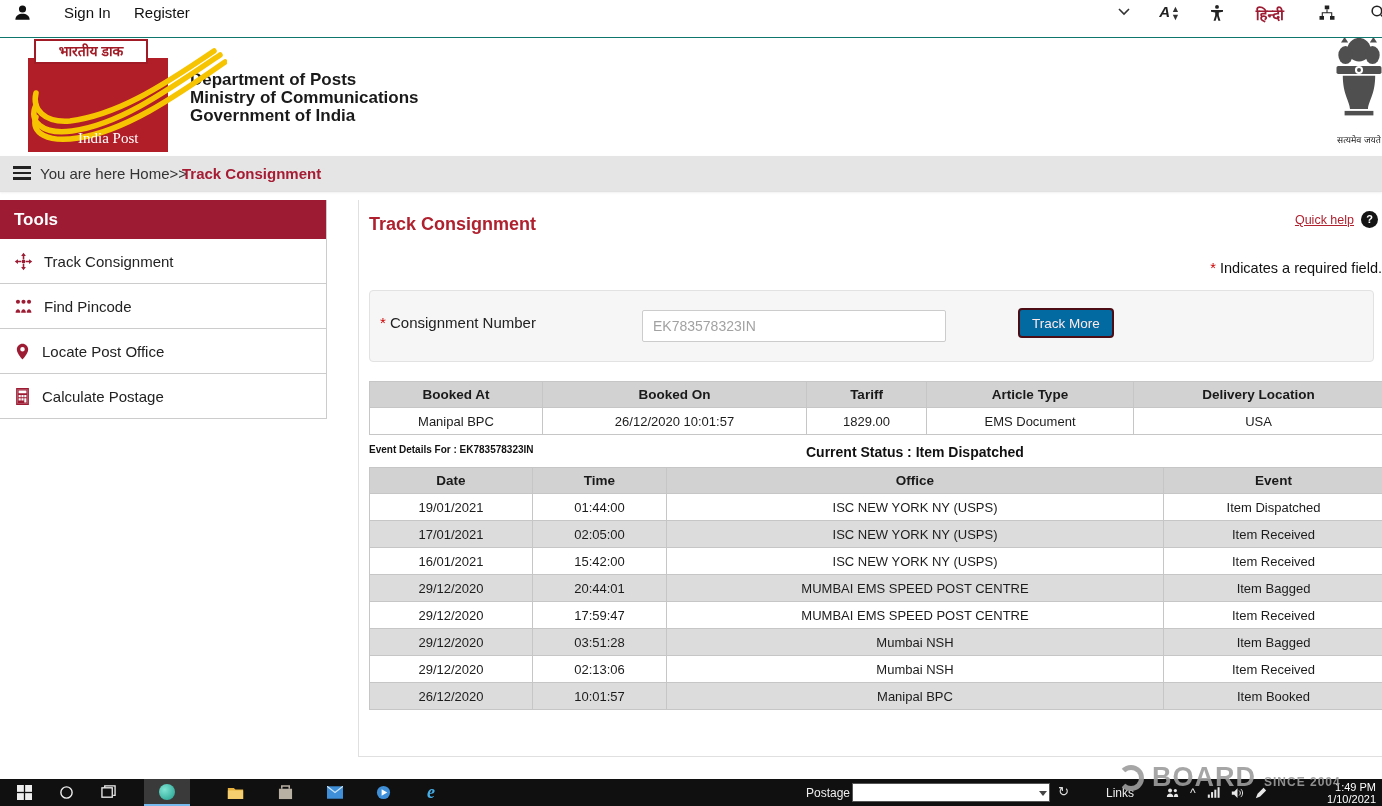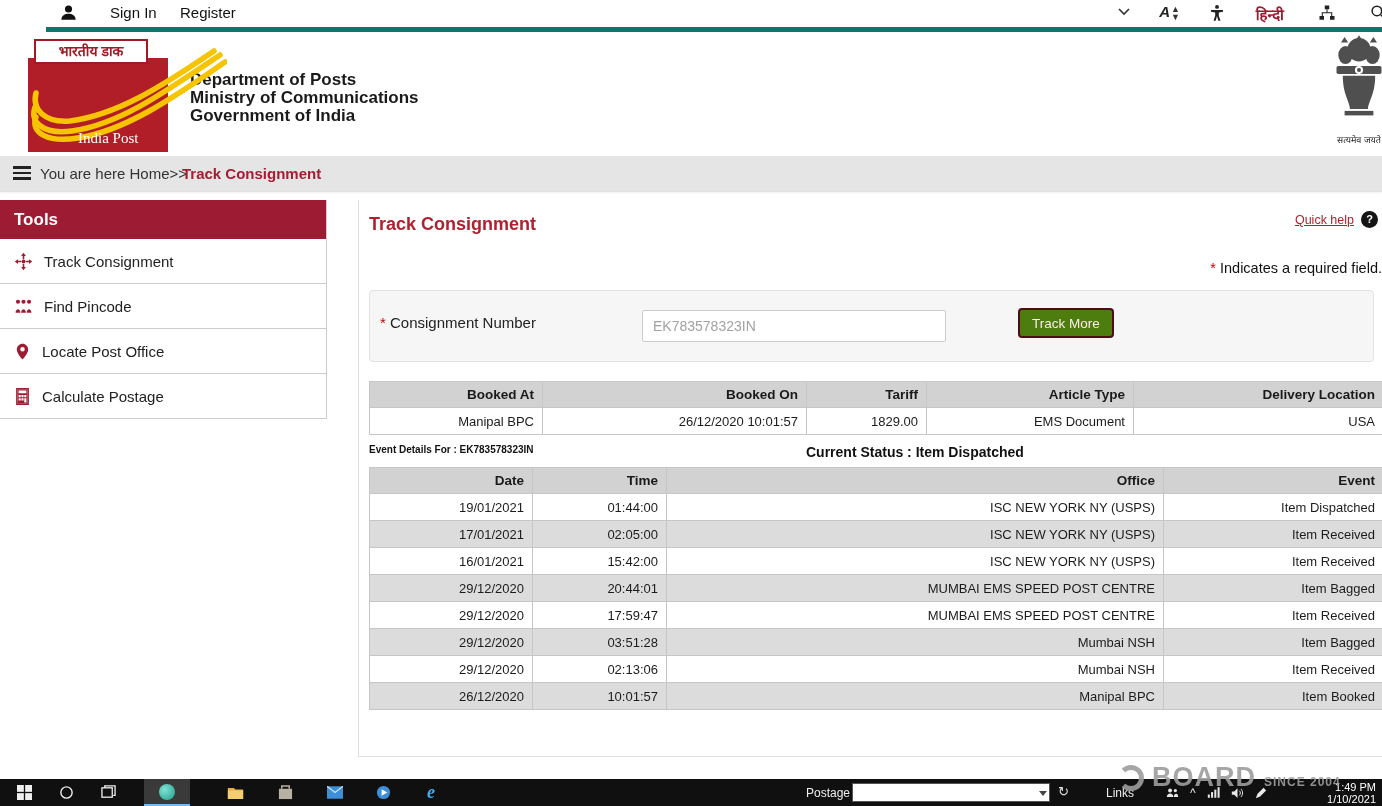--- a/index.html
+++ b/index.html
@@ -2,21 +2,21 @@
 <html><head>
 <meta charset="utf-8">
 <style>
   * { box-sizing: border-box; margin: 0; padding: 0; }
   html, body { width: 1382px; height: 806px; }
   body {
     font-family: "Liberation Sans", "DejaVu Sans", sans-serif;
     background: #fff; color: #222; position: relative; overflow: hidden;
   }
   
-  .topbar { position: absolute; top: 0; left: 0; right: 0; height: 32px; background: #fff; border-bottom: 5px solid #0f766e; z-index: 5; margin-left: 46px; }
+  .topbar { position: absolute; top: 0; left: 0; right: 0; height: 38px; background: #fff; border-bottom: 1px solid #0f766e; z-index: 5; }
   .topbar .link { position: absolute; top: 4px; font-size: 15px; color: #111; cursor: pointer; }
   .signin { left: 64px; }
   .register { left: 134px; }
   .user-ic { position: absolute; left: 13px; top: 3px; }
   .tb-chevron { position: absolute; right: 250px; top: 4px; }
   .tb-font { position: absolute; right: 202px; top: 3px; font-size: 15px; font-style: italic; font-weight: bold; color: #222; }
   .tb-font .ud { display:inline-block; font-style: normal; font-weight: normal; font-size: 9px; line-height: 8px; vertical-align: middle; margin-left: 1px; color:#333; }
   .tb-access { position: absolute; right: 156px; top: 3px; }
   .tb-hindi { position: absolute; right: 98px; top: 4px; font-size: 15px; font-weight: bold; color: #9d1c33; cursor: pointer; }
   .tb-sitemap { position: absolute; right: 46px; top: 4px; }
@@ -45,23 +45,23 @@
   .main { position: absolute; left: 358px; top: 200px; width: 1024px; height: 557px; border-left: 1px solid #e0e0e0; border-bottom: 1px solid #e0e0e0; padding-left: 10px; background: #fff; }
   .main-title { margin-top: 14px; font-size: 18px; font-weight: bold; color: #b0212f; }
   .quick-help { position: absolute; right: 28px; top: 13px; font-size: 12.5px; color: #b0212f; text-decoration: underline; cursor: pointer; }
   .qh-circle { position: absolute; right: 4px; top: 11px; width: 17px; height: 17px; border-radius: 50%; background: #141414; color: #fff; font-size: 11px; font-weight: bold; text-align: center; line-height: 17px; cursor: pointer; }
   .req-note { margin-top: 25px; font-size: 14.5px; color: #111; text-align: right; }
   .star { color: #c00; }
   .form-panel { position: relative; margin-top: 14px; margin-right: 8px; height: 72px; background: #f6f6f6; border: 1px solid #e2e2e2; border-radius: 4px; }
   .form-label { position: absolute; left: 10px; top: 23px; font-size: 15px; color: #222; }
   .cons-input { position: absolute; left: 272px; top: 19px; width: 304px; height: 32px; border: 1px solid #ccc; border-radius: 2px; padding: 0 10px; font-size: 14px; color: #444; background: #fff; font-family: inherit; }
   .cons-input::placeholder { color: #a2a2a2; }
-  .track-btn { position: absolute; left: 648px; top: 17px; width: 96px; height: 30px; background: #4d7c0f; border: 2px solid #4d0d15; border-radius: 4px; color: #ffeaea; font-size: 13.5px; font-family: inherit; cursor: pointer; }
+  .track-btn { position: absolute; left: 648px; top: 17px; width: 96px; height: 30px; background: #0369a1; border: 2px solid #4d0d15; border-radius: 4px; color: #ffeaea; font-size: 13.5px; font-family: inherit; cursor: pointer; }
   table { border-collapse: collapse; table-layout: fixed; width: 1014px; }
-  th, td { border: 1px solid #c6c6c6; text-align: right; padding: 4px 8px; overflow: hidden; white-space: nowrap; }
+  th, td { border: 1px solid #c6c6c6; text-align: center; padding: 4px 8px; overflow: hidden; white-space: nowrap; }
   th { background: #d2d2d2; font-size: 13.5px; font-weight: bold; color: #1a1a1a; height: 26px; }
   td { font-size: 13px; color: #1c1c1c; background: #fff; height: 27px; }
   .summary-table { margin-top: 19px; }
   .labels-line { position: relative; margin-top: 9px; height: 18px; }
   .ev-label { position: absolute; left: 0; top: 0; font-size: 10px; font-weight: bold; color: #111; }
   .cs-label { position: absolute; left: 437px; top: 0; font-size: 14px; font-weight: bold; color: #111; }
   .events-table { margin-top: 5px; }
   .events-table tbody tr:nth-child(even) td { background: #dcdcdc; }
   
   .watermark { position: absolute; left: 1118px; top: 762px; display: flex; align-items: center; gap: 8px; color: #9d9d9d; z-index: 60; opacity: 0.9; pointer-events: none; }

